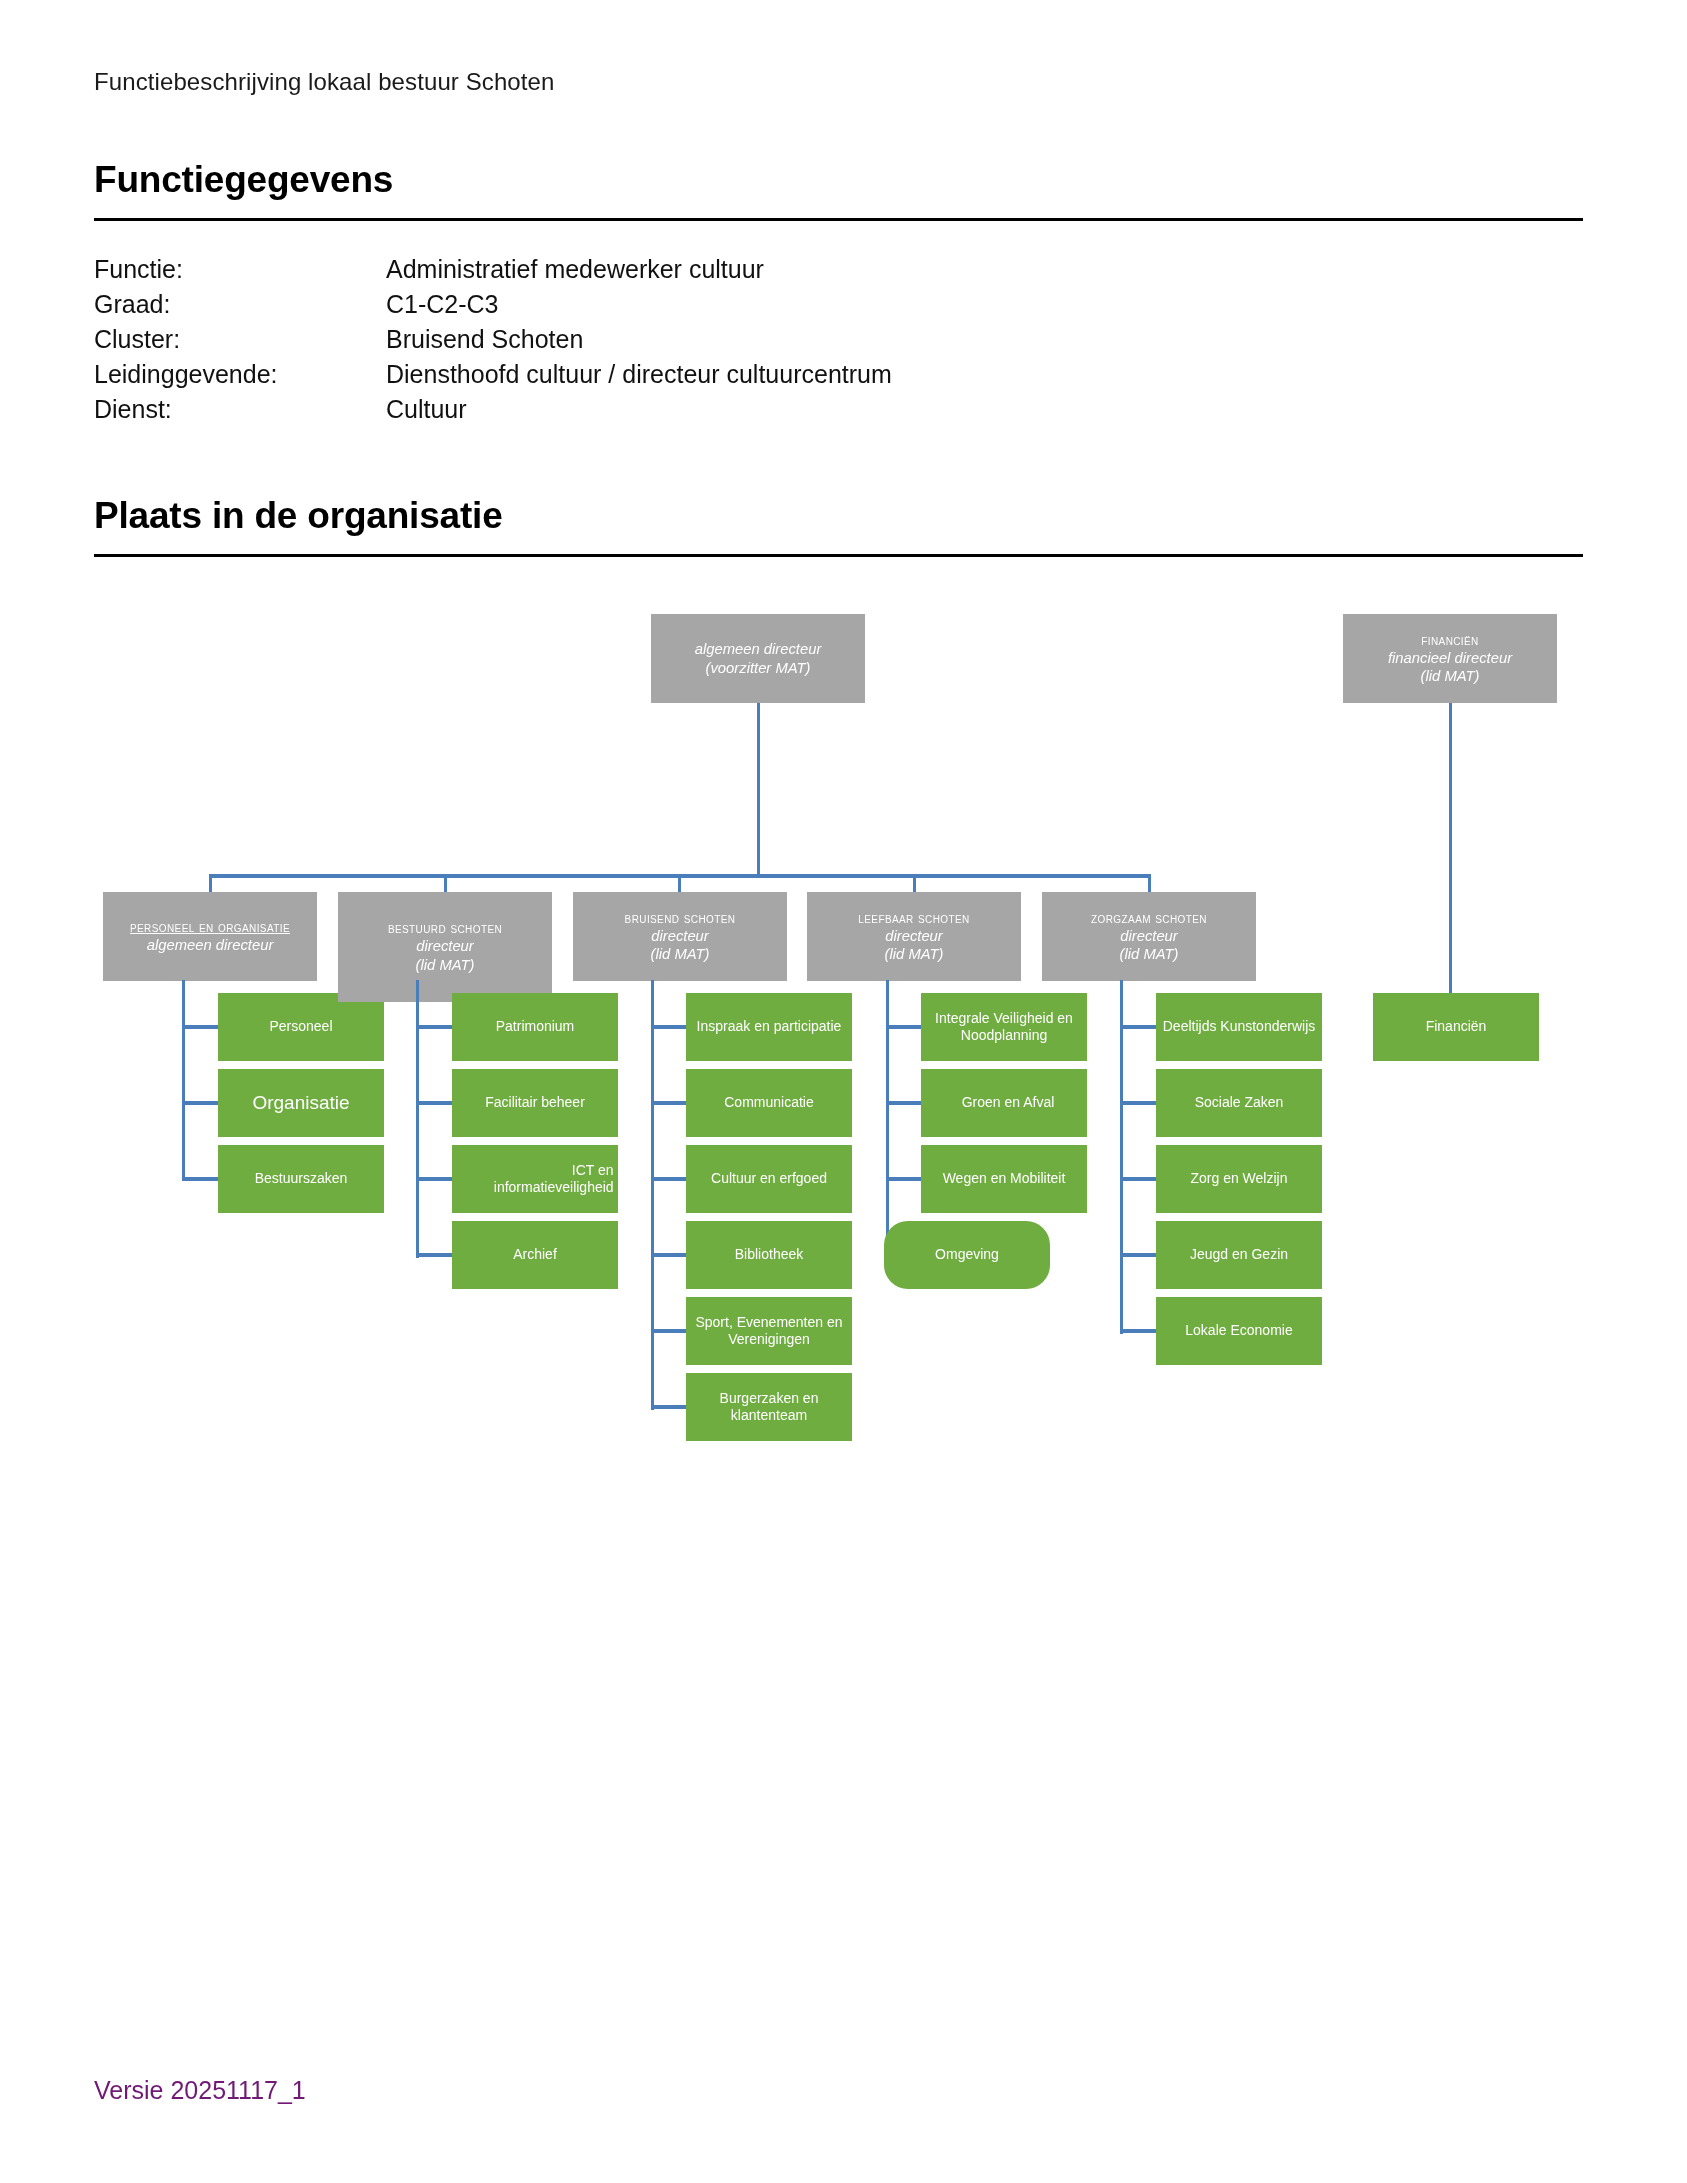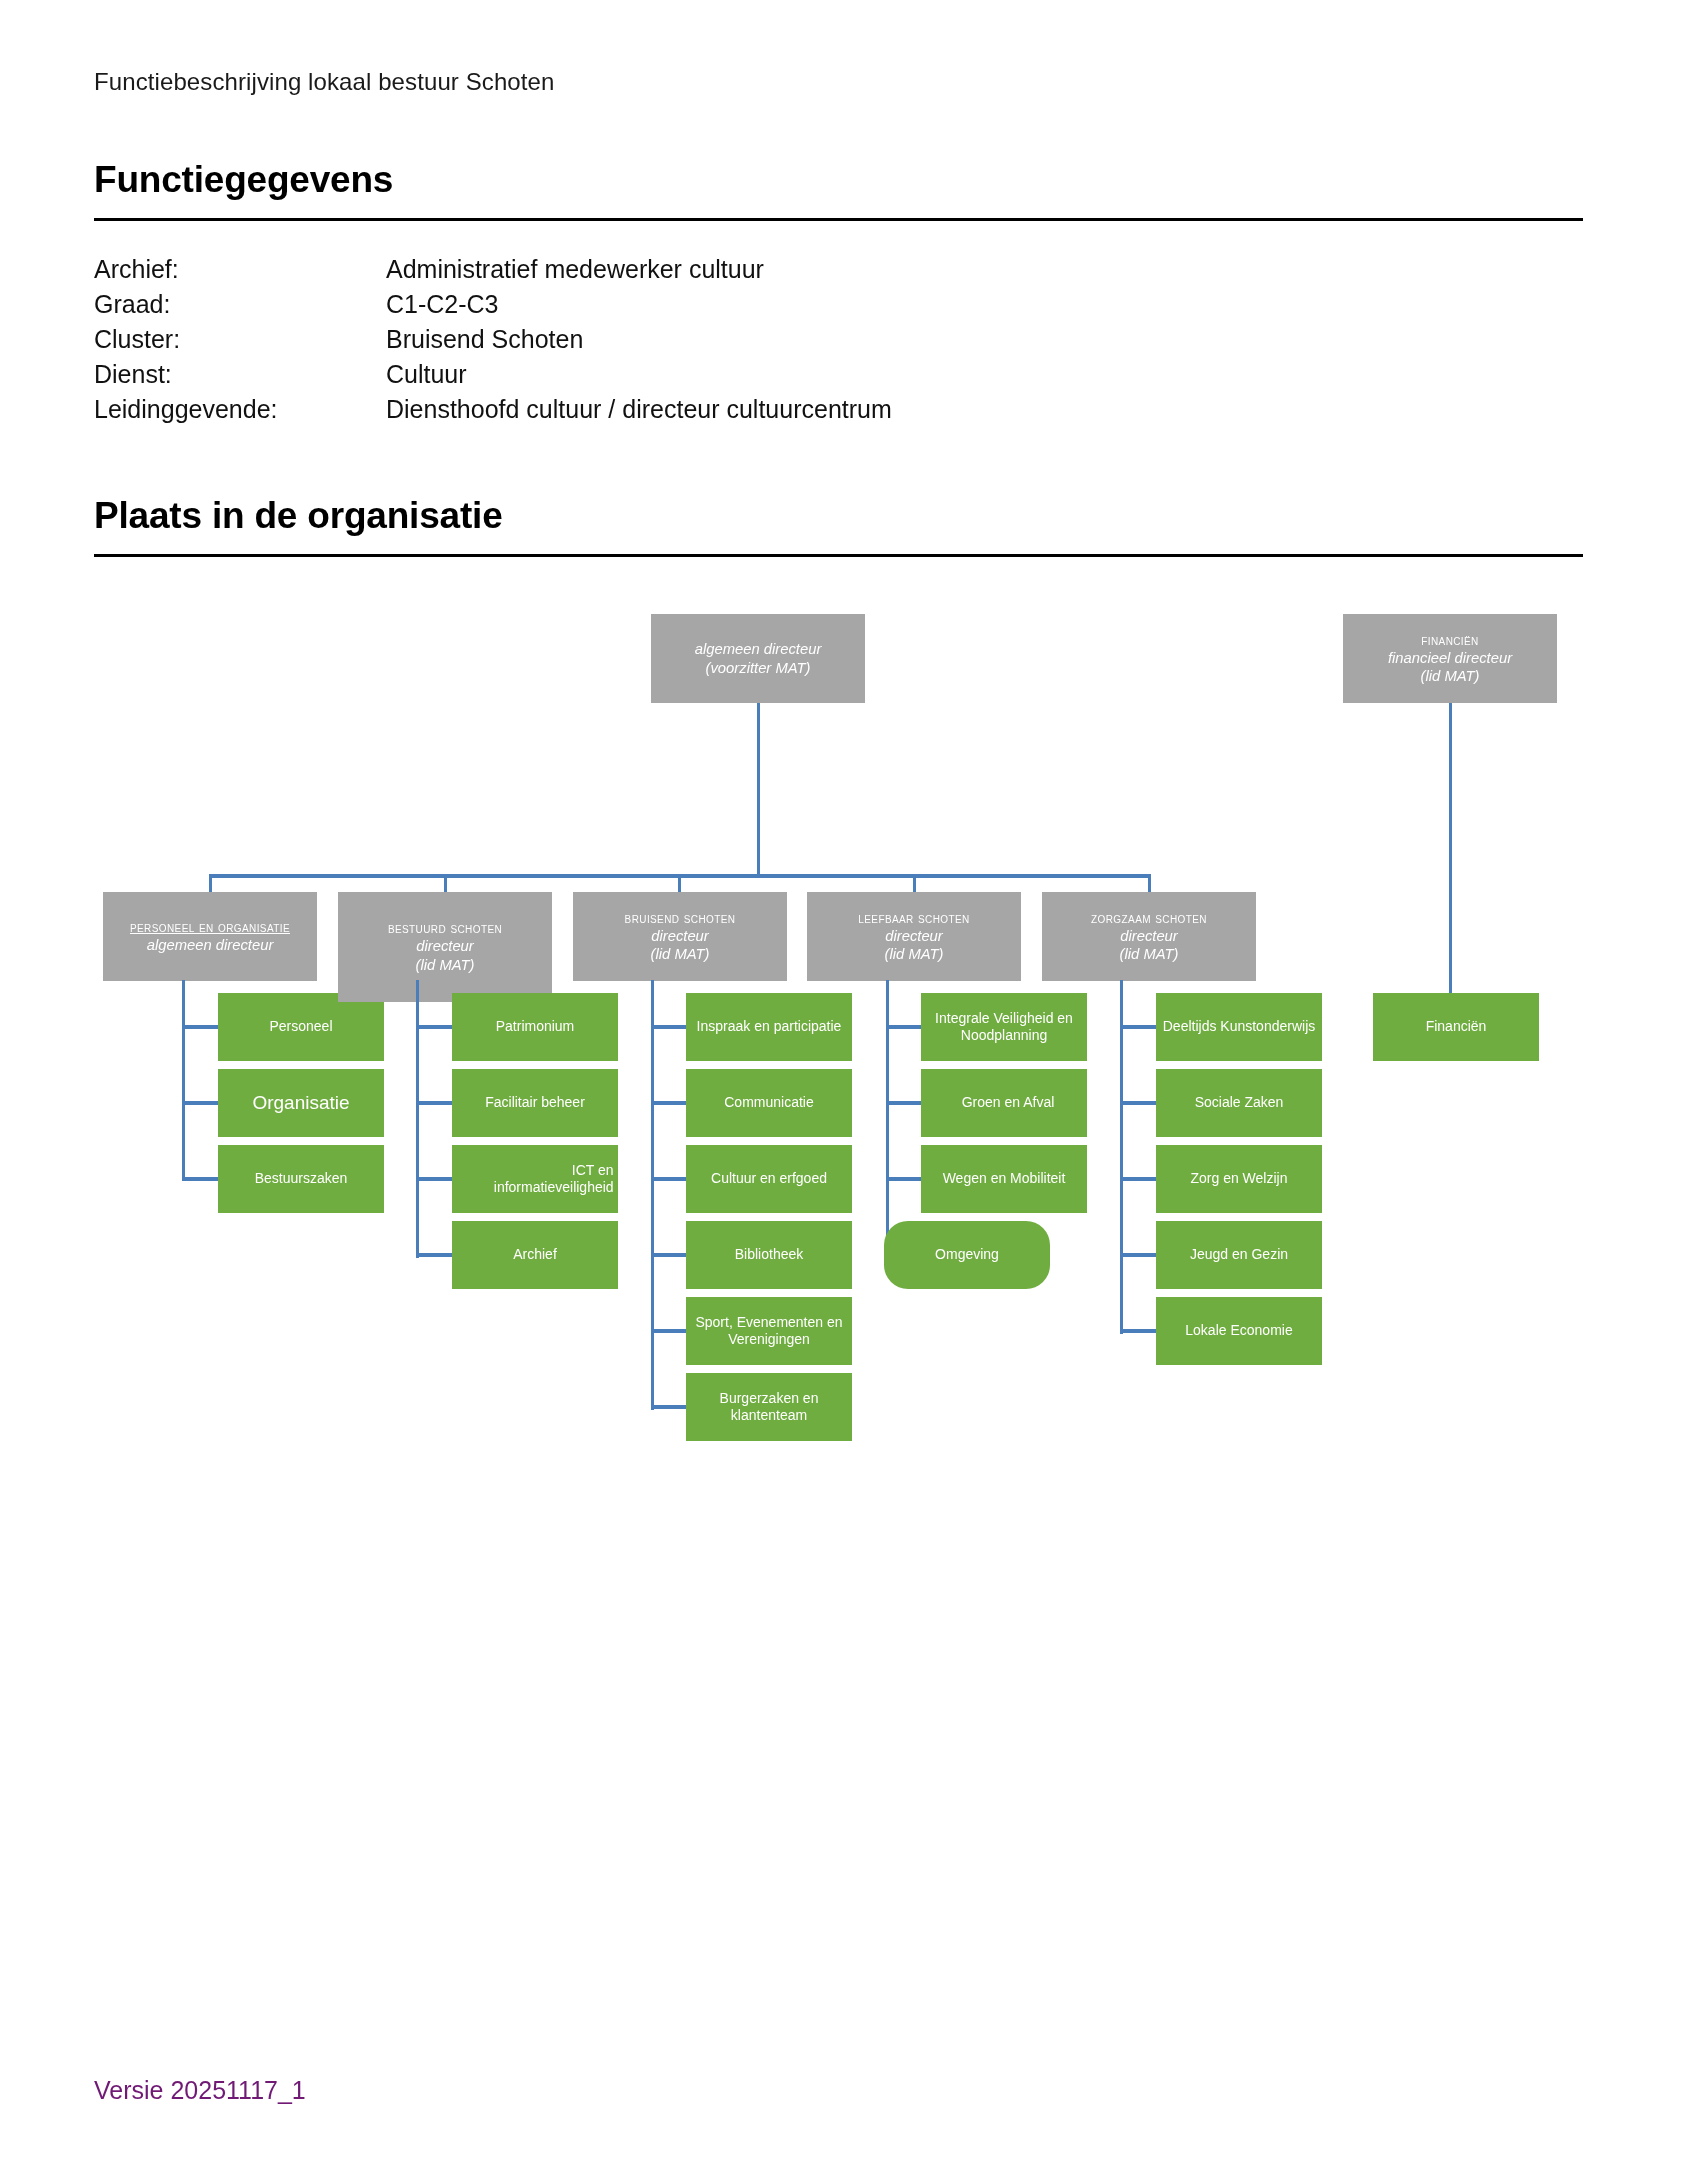--- a/index.html
+++ b/index.html
@@ -141,38 +141,38 @@
 
 <div class="page">
 
   <div class="doc-header">Functiebeschrijving lokaal bestuur Schoten</div>
 
   <div class="h1" id="h1-functiegegevens">Functiegegevens</div>
   <div class="h1-rule" id="rule-functiegegevens"></div>
 
   <div class="fields" id="field-list">
       <div class="field-row">
-        <span class="field-label">Archief:</span>
+        <span class="field-label">Functie:</span>
         <span class="field-value">Administratief medewerker cultuur</span>
       </div>
       <div class="field-row">
         <span class="field-label">Graad:</span>
         <span class="field-value">C1-C2-C3</span>
       </div>
       <div class="field-row">
         <span class="field-label">Cluster:</span>
         <span class="field-value">Bruisend Schoten</span>
       </div>
       <div class="field-row">
+        <span class="field-label">Leidinggevende:</span>
+        <span class="field-value">Diensthoofd cultuur / directeur cultuurcentrum</span>
+      </div>
+      <div class="field-row">
         <span class="field-label">Dienst:</span>
         <span class="field-value">Cultuur</span>
-      </div>
-      <div class="field-row">
-        <span class="field-label">Leidinggevende:</span>
-        <span class="field-value">Diensthoofd cultuur / directeur cultuurcentrum</span>
       </div>
     </div>
 
   <div class="h1" id="h1-plaats">Plaats in de organisatie</div>
   <div class="h1-rule" id="rule-plaats"></div>
 
   <div class="orgchart" id="orgchart">
       <div class="node gray" style="left: 651px; top: 614px; width: 214px; height: 89px;">
         <span class="ln ital" style="font-size: 14.8px;">algemeen directeur</span>
         <span class="ln ital" style="font-size: 14.8px;">(voorzitter MAT)</span>

